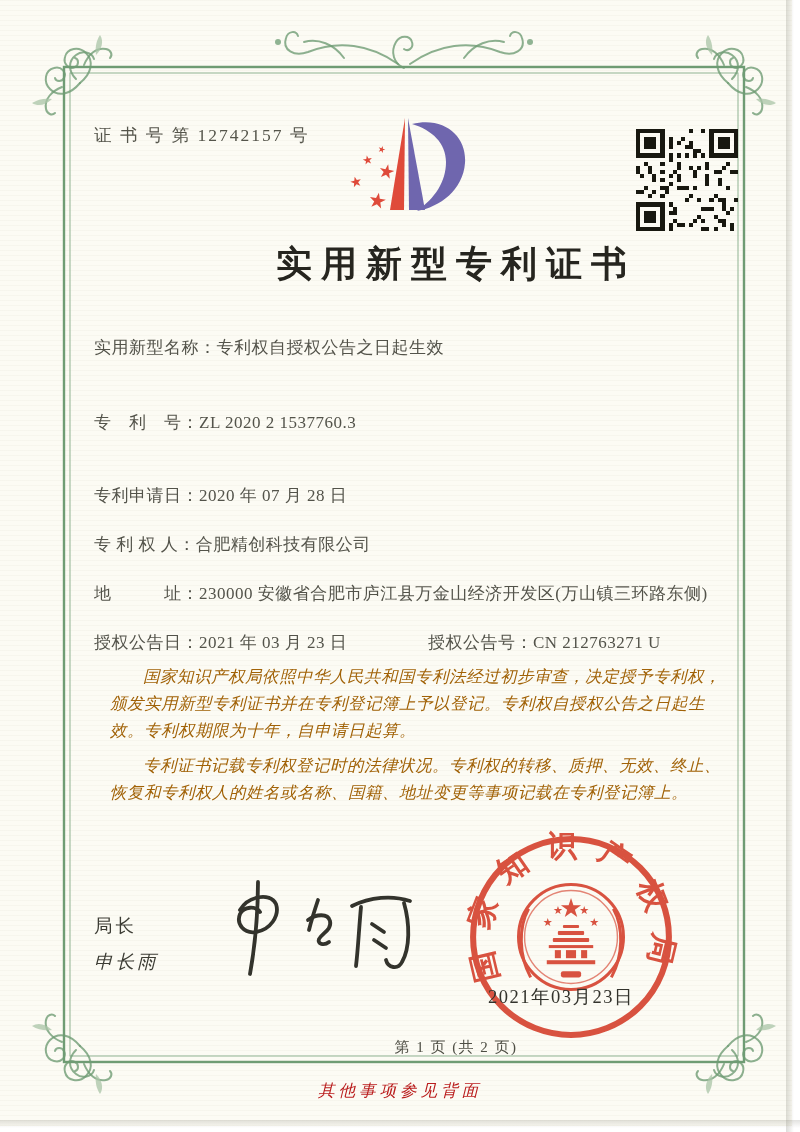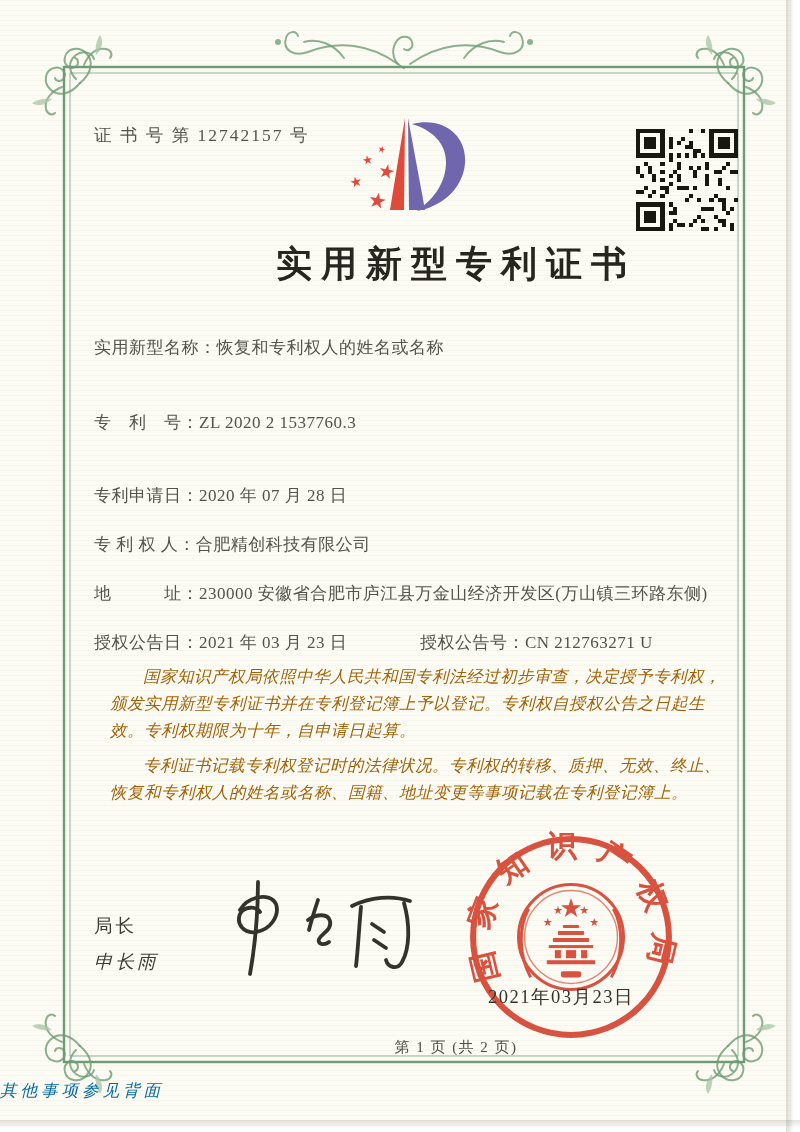--- a/index.html
+++ b/index.html
@@ -33,42 +33,42 @@
   .qr{position:absolute;left:636px;top:129px;width:102px;height:102px;}
 
   .title{position:absolute;left:70px;width:772px;top:240px;text-align:center;
     font-size:36px;font-weight:bold;letter-spacing:9px;color:#26251f;}
 
   .frow{position:absolute;left:94px;width:616px;display:flex;align-items:flex-end;
     font-size:17px;color:#53534a;letter-spacing:.5px;line-height:25px;}
   .flabel{flex:none;white-space:pre;}
   .fvalue{flex:1;}
   .grant-row{position:absolute;left:94px;width:640px;font-size:17px;color:#53534a;letter-spacing:.5px;}
-  .grant-2{position:absolute;left:326px;top:0;white-space:pre;font-family:Liberation Serif, serif;}
+  .grant-2{position:absolute;left:334px;top:0;white-space:pre;font-family:Liberation Serif, serif;}
   .grant-1{position:absolute;left:0;top:0;white-space:pre;}
 
   .para{position:absolute;left:110px;width:618px;font-size:16.5px;line-height:27px;
     text-indent:2em;color:#a16207;font-style:italic;letter-spacing:.5px;}
 
   .sig-title{position:absolute;left:94px;top:913px;font-size:18.5px;letter-spacing:3px;color:#3c3c34;}
   .sig-name{position:absolute;left:94px;top:949px;font-size:18.5px;letter-spacing:3px;color:#3c3c34;font-style:italic;}
   .signature{position:absolute;left:212px;top:876px;}
   .signature path{fill:none;stroke:#33332c;stroke-width:3.8;stroke-linecap:round;stroke-linejoin:round;}
 
   .seal{position:absolute;left:464px;top:830px;mix-blend-mode:multiply;opacity:.92;}
   .seal-stroke{stroke:var(--seal-red,#d5432f);fill:none;}
   .seal-fill{fill:var(--seal-red,#d5432f);}
   .seal-ring-text{fill:var(--seal-red,#d5432f);font-size:30px;font-weight:bold;letter-spacing:18px;
     font-family:"Liberation Serif","DejaVu Serif",serif;}
   .seal-date{position:absolute;left:488px;top:984px;font-size:18.5px;letter-spacing:1.5px;color:#33332c;}
 
   .page-no{position:absolute;left:70px;width:772px;top:1038px;text-align:center;font-size:15px;
     letter-spacing:1.5px;color:#4e4e44;}
-  .back-note{position:absolute;left:0;width:800px;top:1080px;text-align:left;font-size:16.5px;
-    letter-spacing:4px;color:#0369a1;font-style:italic;}
+  .back-note{position:absolute;left:0;width:800px;top:1080px;text-align:center;font-size:16.5px;
+    letter-spacing:4px;color:#b91c1c;font-style:italic;}
 
   .logo-star{fill:var(--logo-red,#df4a3a);font-family:"DejaVu Sans",sans-serif;}
   .qr svg{width:102px;height:102px;}
 </style>
 </head>
 <body>
 
 <div class="paper"></div>
 
 <svg class="border-svg" width="800" height="1132" viewBox="0 0 800 1132">
@@ -325,21 +325,21 @@
           <rect x="19" y="24" width="1" height="1"></rect>
           <rect x="23" y="24" width="1" height="1"></rect>
         </g>
     </svg>
   </div>
 
   <div class="title">实用新型专利证书</div>
 
   <div class="frow" style="top:335px">
     <span class="flabel">实用新型名称：</span>
-    <span class="fvalue">恢复和专利权人的姓名或名称</span>
+    <span class="fvalue">专利权自授权公告之日起生效</span>
   </div>
   <div class="frow" style="top:410px">
     <span class="flabel">专　利　号：</span>
     <span class="fvalue">ZL 2020 2 1537760.3</span>
   </div>
   <div class="frow" style="top:483px">
     <span class="flabel">专利申请日：</span>
     <span class="fvalue">2020 年 07 月 28 日</span>
   </div>
   <div class="frow" style="top:532px">

